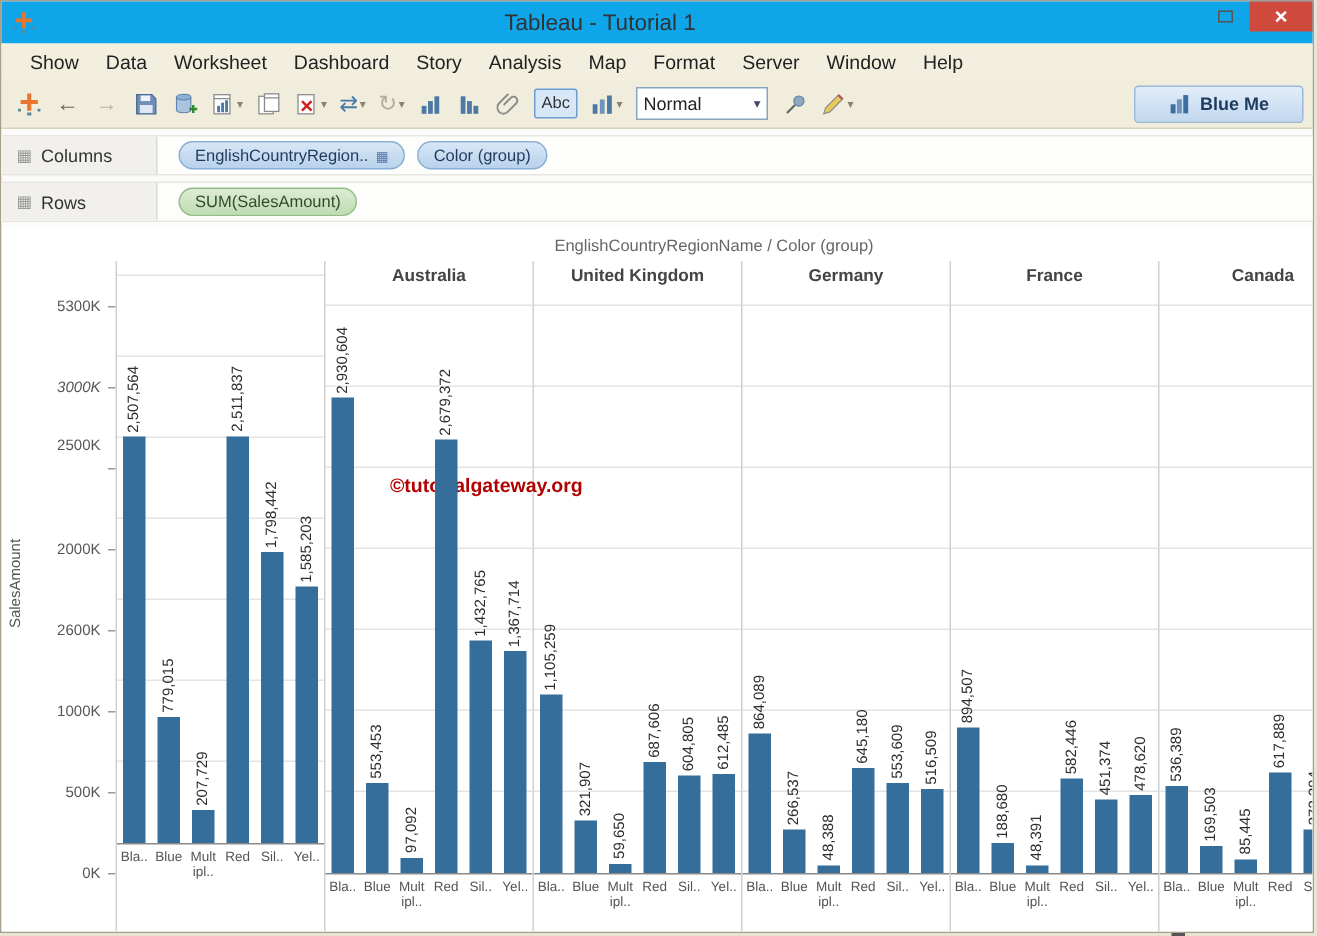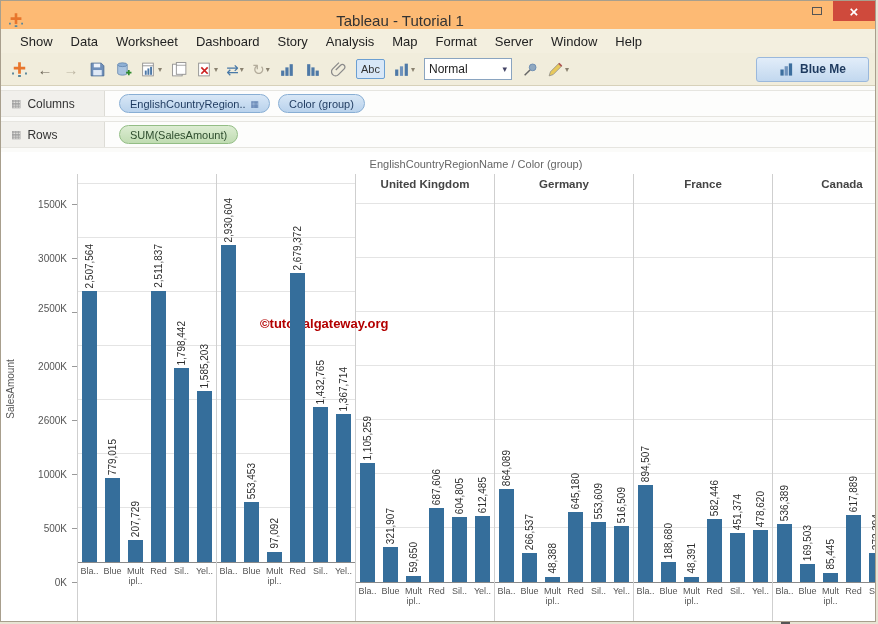--- a/index.html
+++ b/index.html
@@ -1,21 +1,21 @@
 <!DOCTYPE html>
 <html><head>
 <meta charset="utf-8">
 <style>
   * { box-sizing: border-box; margin: 0; padding: 0; }
   html,body { width:878px; height:624px; overflow:hidden; }
   body { font-family:"Liberation Sans", sans-serif; background:#e8e4d4; }
   .window { width:876px; height:622px; border:1px solid #a89f8d; background:#fff; display:flex; flex-direction:column; }
 
   
-  .titlebar { height:28px; background:#fdba74; display:flex; align-items:flex-end; flex:0 0 auto; }
+  .titlebar { height:28px; background:#0ea5e9; display:flex; align-items:center; flex:0 0 auto; }
   .titlebar .app-icon { width:18px; height:18px; margin:0 6px; display:flex; align-items:center; justify-content:center; }
   .titlebar .title { flex:1; text-align:center; font-size:15px; color:#333; }
   .win-controls { display:flex; height:100%; align-items:flex-start; }
   .win-btn { width:32px; height:20px; display:flex; align-items:center; justify-content:center; font-size:13px; color:#5a5a5a; cursor:default; }
   .win-btn.minimize .bar { width:9px; height:2px; background:#555; margin-top:6px; }
   .win-btn.maximize .box { width:10px; height:8px; border:1.5px solid #555; }
   .win-btn.close { width:42px; background:#cf4a3c; color:#fff; font-size:15px; font-weight:bold; }
 
   
   .menubar { height:24px; background:#f3efdf; display:flex; align-items:center; padding-left:10px; flex:0 0 auto; }
@@ -262,25 +262,25 @@
         <div class="ytick" style="bottom: -5px;">0K</div>
             <div class="ytick-mark" style="bottom: 0px;"></div>
             <div class="ytick" style="bottom: 49px;">500K</div>
             <div class="ytick-mark" style="bottom: 54px;"></div>
             <div class="ytick" style="bottom: 103px;">1000K</div>
             <div class="ytick-mark" style="bottom: 108px;"></div>
             <div class="ytick" style="bottom: 157px;">2600K</div>
             <div class="ytick-mark" style="bottom: 162px;"></div>
             <div class="ytick" style="bottom: 211px;">2000K</div>
             <div class="ytick-mark" style="bottom: 216px;"></div>
-            <div class="ytick" style="bottom: 269px; text-align: right;">2500K</div>
+            <div class="ytick" style="bottom: 280px; text-align: right;">2500K</div>
             <div class="ytick-mark" style="bottom: 270px;"></div>
-            <div class="ytick" style="bottom: 319px;">3000K</div>
+            <div class="ytick" style="bottom: 319px; font-style: italic;">3000K</div>
             <div class="ytick-mark" style="bottom: 324px;"></div>
-            <div class="ytick" style="bottom: 373px;">1500K</div>
+            <div class="ytick" style="bottom: 373px;">5300K</div>
             <div class="ytick-mark" style="bottom: 378px;"></div>
           </div>
       </div>
       <div class="panels" id="plot-panels">
         <span class="watermark">©tutorialgateway.org</span>
       <div class="panel">
             <div class="panel-plot">
               <div class="gridline" style="bottom: 54px;"></div>
               <div class="gridline" style="bottom: 108px;"></div>
               <div class="gridline" style="bottom: 162px;"></div>
@@ -305,20 +305,21 @@
               <div class="xlabel" style="left: 0px;">Bla..</div>
               <div class="xlabel" style="left: 23px;">Blue</div>
               <div class="xlabel" style="left: 46px;">Mult
 ipl..</div>
               <div class="xlabel" style="left: 69px;">Red</div>
               <div class="xlabel" style="left: 92px;">Sil..</div>
               <div class="xlabel" style="left: 115px;">Yel..</div>
             </div>
           </div>
           <div class="panel">
+            <div class="panel-header">Australia</div>
             <div class="panel-plot">
               <div class="gridline" style="bottom: 54px;"></div>
               <div class="gridline" style="bottom: 108px;"></div>
               <div class="gridline" style="bottom: 162px;"></div>
               <div class="gridline" style="bottom: 216px;"></div>
               <div class="gridline" style="bottom: 270px;"></div>
               <div class="gridline" style="bottom: 324px;"></div>
               <div class="gridline" style="bottom: 378px;"></div>
               <div class="bar" style="left: 4px; width: 15px; height: 317px; background: rgb(53, 110, 155);"></div>
               <div class="bar-label" style="left: 5px; bottom: 320px;">2,930,604</div>

